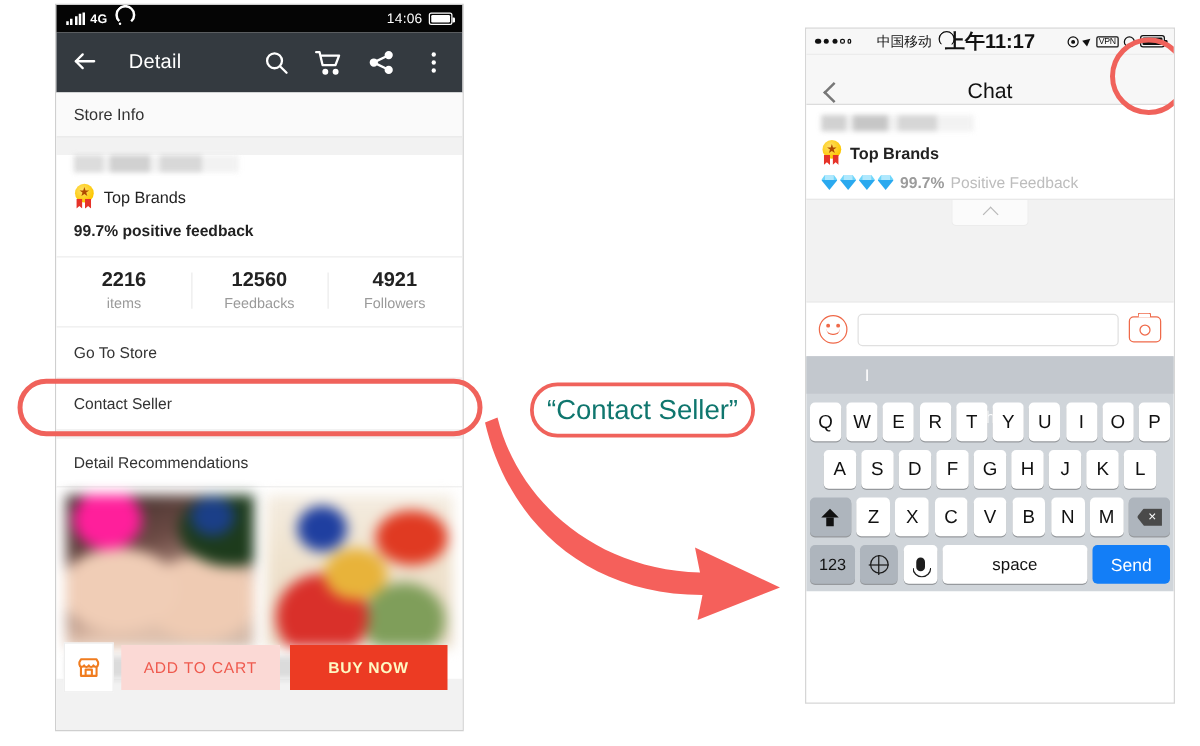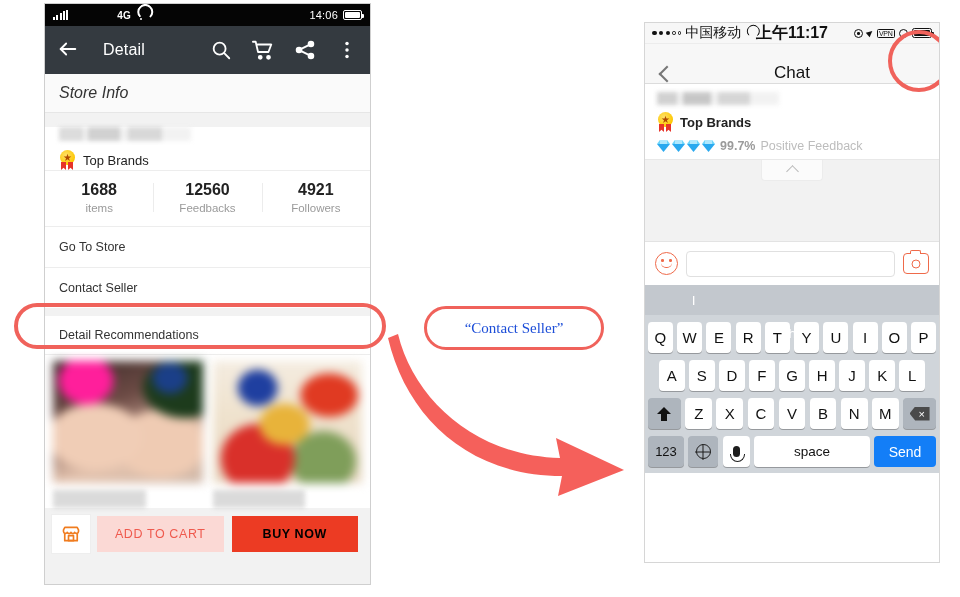--- a/index.html
+++ b/index.html
@@ -24,21 +24,21 @@
     display: flex; align-items: center; padding: 0 8px;
     font-size: 11px; letter-spacing: .2px;
   }
   .sb-left { display: flex; align-items: center; gap: 4px; }
   .sb-right { margin-left: auto; display: flex; align-items: center; gap: 5px; }
   .bars { display: flex; align-items: flex-end; gap: 1.3px; height: 10px; }
   .bars i { display: block; width: 2px; background: #fff; }
   .bars i:nth-child(1){height:3px} .bars i:nth-child(2){height:5px}
   .bars i:nth-child(3){height:7px} .bars i:nth-child(4){height:9px}
   .bars i:nth-child(5){height:10px}
-  .net-txt { font-size: 10px; font-weight: bold; margin-left: 45px; }
+  .net-txt { font-size: 10px; font-weight: bold; }
   .wifi { width: 12px; height: 10px; position: relative; }
   .wifi::before{
     content:""; position:absolute; left:0; bottom:1px; width:12px; height:12px;
     border:2px solid #fff; border-radius:50%;
     clip-path: polygon(0 0, 100% 0, 100% 52%, 50% 52%, 50% 100%, 0 100%);
     transform: rotate(45deg); transform-origin: 50% 70%;
   }
   .wifi::after{
     content:""; position:absolute; left:5px; bottom:0; width:2.5px; height:2.5px;
     background:#fff; border-radius:50%;
@@ -55,23 +55,22 @@
     height: 48px; background: #343a40; color: #fff;
     display: flex; align-items: center; padding: 0 12px;
   }
   .l-back { width: 24px; height: 24px; position: relative; cursor: pointer; }
   .l-title { font-size: 16px; margin-left: 22px; font-weight: 400; letter-spacing:.2px;}
   .l-actions { margin-left: auto; display: flex; align-items: center; gap: 20px; }
   .ico { width: 22px; height: 22px; display:block; }
 
   .l-body { height: calc(100% - 70px); background: #f2f2f2; overflow: hidden; position: relative; }
   .sect-head {
-    background: #fafafa; padding: 10px 14px; font-size: 16px; color: #333;
+    background: #fafafa; padding: 10px 14px; font-size: 13px; color: #333;
     border-bottom: 1px solid #e6e6e6;
-    font-style: italic;
   }
   .card { background:#fff; margin-top: 8px; }
   .store-name-blur {
     width: 132px; height: 14px; margin: 14px 0 0 14px;
     background: linear-gradient(90deg,#d6d6d6 0 18%, #eee 18% 22%, #c9c9c9 22% 46%, #efefef 46% 52%, #d2d2d2 52% 78%, #f0f0f0 78% 100%);
     filter: blur(2.2px); opacity:.85;
   }
   .brand-row { display:flex; align-items:center; gap:7px; padding: 9px 14px 0 14px; }
   .badge-star { position: relative; width: 17px; height: 20px; }
   .badge-star .circ {
@@ -134,54 +133,54 @@
     width: 40px; height: 40px; background:#fff; border:1px solid #eee;
     display:flex; align-items:center; justify-content:center;
   }
   .btn-cart {
     flex: 1; margin-left: 6px; height: 36px; background: #fbd9d5;
     color:#ef5a4e; font-size: 12.5px; letter-spacing:.6px;
     display:flex; align-items:center; justify-content:center; cursor:pointer;
   }
   .btn-buy {
     flex: 1; margin-left: 8px; margin-right:6px; height: 36px; background: #ec3b23;
-    color:#000000; font-size: 12.5px; letter-spacing:.6px; font-weight:600;
+    color:#fef9c3; font-size: 12.5px; letter-spacing:.6px; font-weight:600;
     display:flex; align-items:center; justify-content:center; cursor:pointer;
   }
 
   
   #hl-contact {
     position:absolute; left: 14px; top: 303px; width: 372px; height: 46px;
     border: 4px solid #f0625b; border-radius: 26px; z-index: 30; pointer-events:none;
   }
 
   
   #ann-pill {
     position:absolute; left: 424px; top: 306px; width: 180px; height: 44px;
     border: 3.5px solid #f0625b; border-radius: 24px;
     display:flex; align-items:center; justify-content:center;
     background:#fff; z-index: 25;
   }
-  #ann-pill span { font-size: 15px; color: #1d4ed8; font-family: Liberation Serif, serif; }
+  #ann-pill span { font-size: 22px; color: #0f766e; }
   #arrow-svg { position:absolute; left: 380px; top: 330px; z-index: 20; }
 
   
   #right-phone {
     position:absolute; left: 644px; top: 22px;
     width: 296px; height: 541px;
     background:#ffffff; border:1px solid #d6d6d6; overflow:hidden;
   }
   .r-statusbar {
     height: 21px; background:#f7f7f7; display:flex; align-items:center;
     padding: 0 7px; font-size: 10.5px; color:#111; border-bottom:1px solid #ececec;
   }
   .dots { display:flex; gap:2.2px; align-items:center; }
   .dots i { width:4.6px; height:4.6px; border-radius:50%; background:#111; display:block;}
   .dots i.o { background:transparent; border:1px solid #111; width:3.4px; height:3.4px;}
-  .carrier { margin-left:4px; font-size:14px; }
+  .carrier { margin-left:20px; font-size:11px; }
   .r-wifi { margin-left:4px; width:11px; height:9px; position:relative;}
   .r-wifi::before{
     content:""; position:absolute; left:0; bottom:1px; width:11px; height:11px;
     border:1.7px solid #111; border-radius:50%;
     clip-path: polygon(0 0, 100% 0, 100% 52%, 50% 52%, 50% 100%, 0 100%);
     transform: rotate(45deg); transform-origin: 50% 70%;
   }
   .r-time { position:absolute; left:0; right:0; text-align:center; font-size:16px; font-weight:600; pointer-events:none;}
   .r-sb-right { margin-left:auto; display:flex; align-items:center; gap:4px; }
   .lockico { width:9px; height:9px; border:1.4px solid #111; border-radius:50%; position:relative;}
@@ -365,24 +364,25 @@
         <div class="brand-row">
           <span class="badge-star">
             <span class="circ"></span>
               <span class="star">★</span>
               <span class="rib1"></span>
               <span class="rib2"></span>
           </span>
           <span class="brand-txt">Top Brands</span>
         </div>
 
+        <div class="feedback-line">99.7% positive feedback</div>
 
         <div class="stats">
           <div class="stat">
-            <div class="stat-num">1688</div>
+            <div class="stat-num">2216</div>
             <div class="stat-lbl">items</div>
           </div>
           <div class="stat">
             <div class="stat-num">12560</div>
             <div class="stat-lbl">Feedbacks</div>
           </div>
           <div class="stat">
             <div class="stat-num">4921</div>
             <div class="stat-lbl">Followers</div>
           </div>

